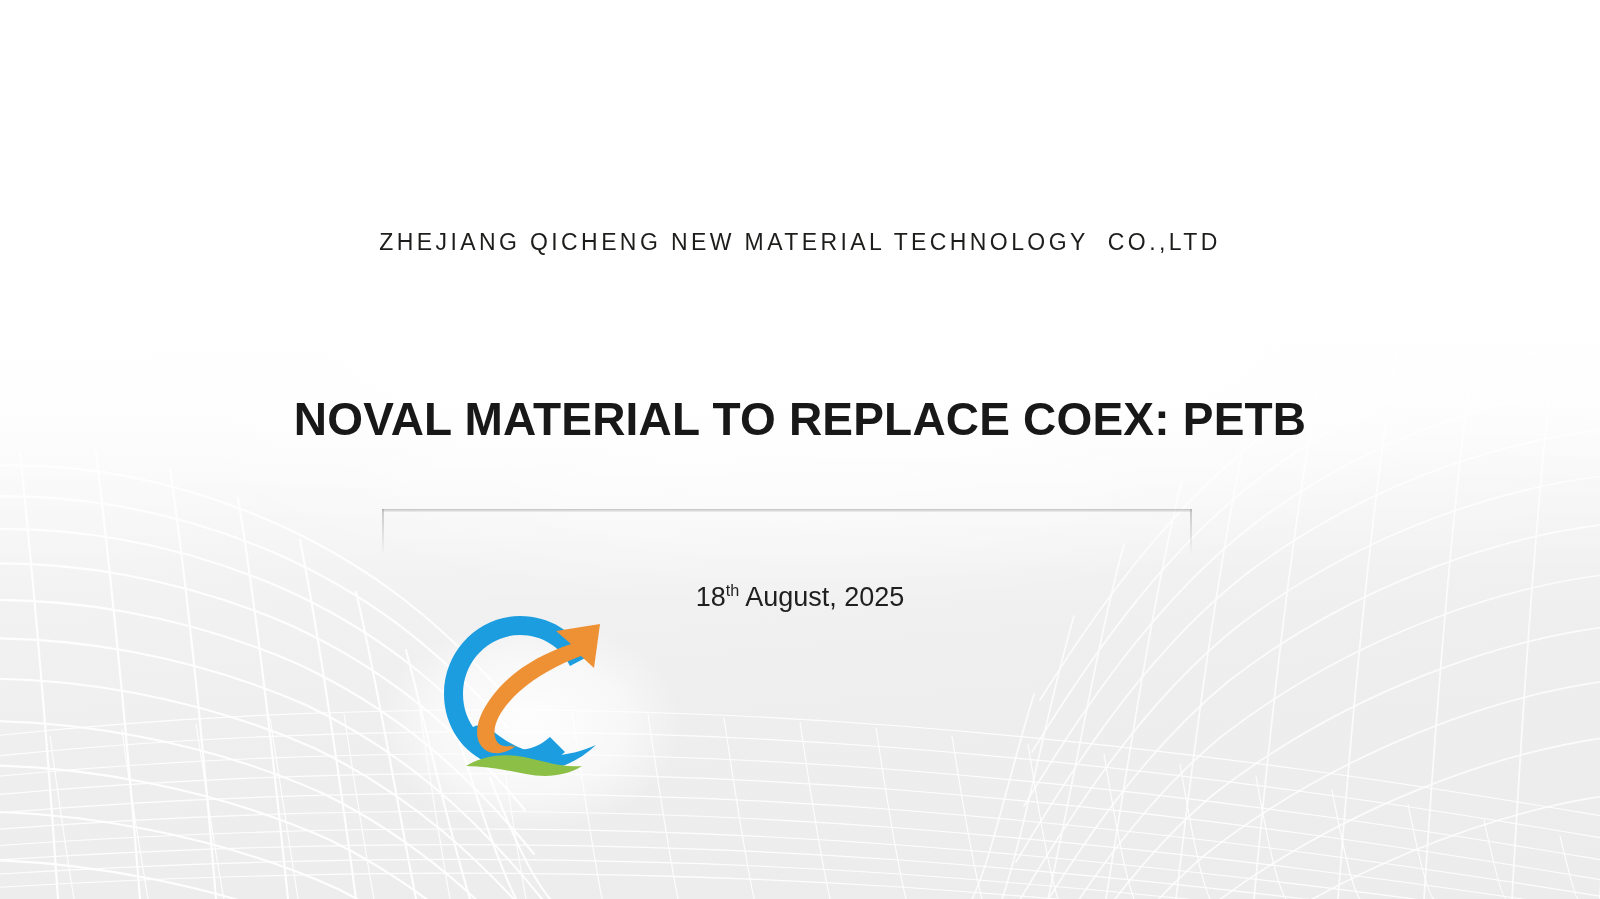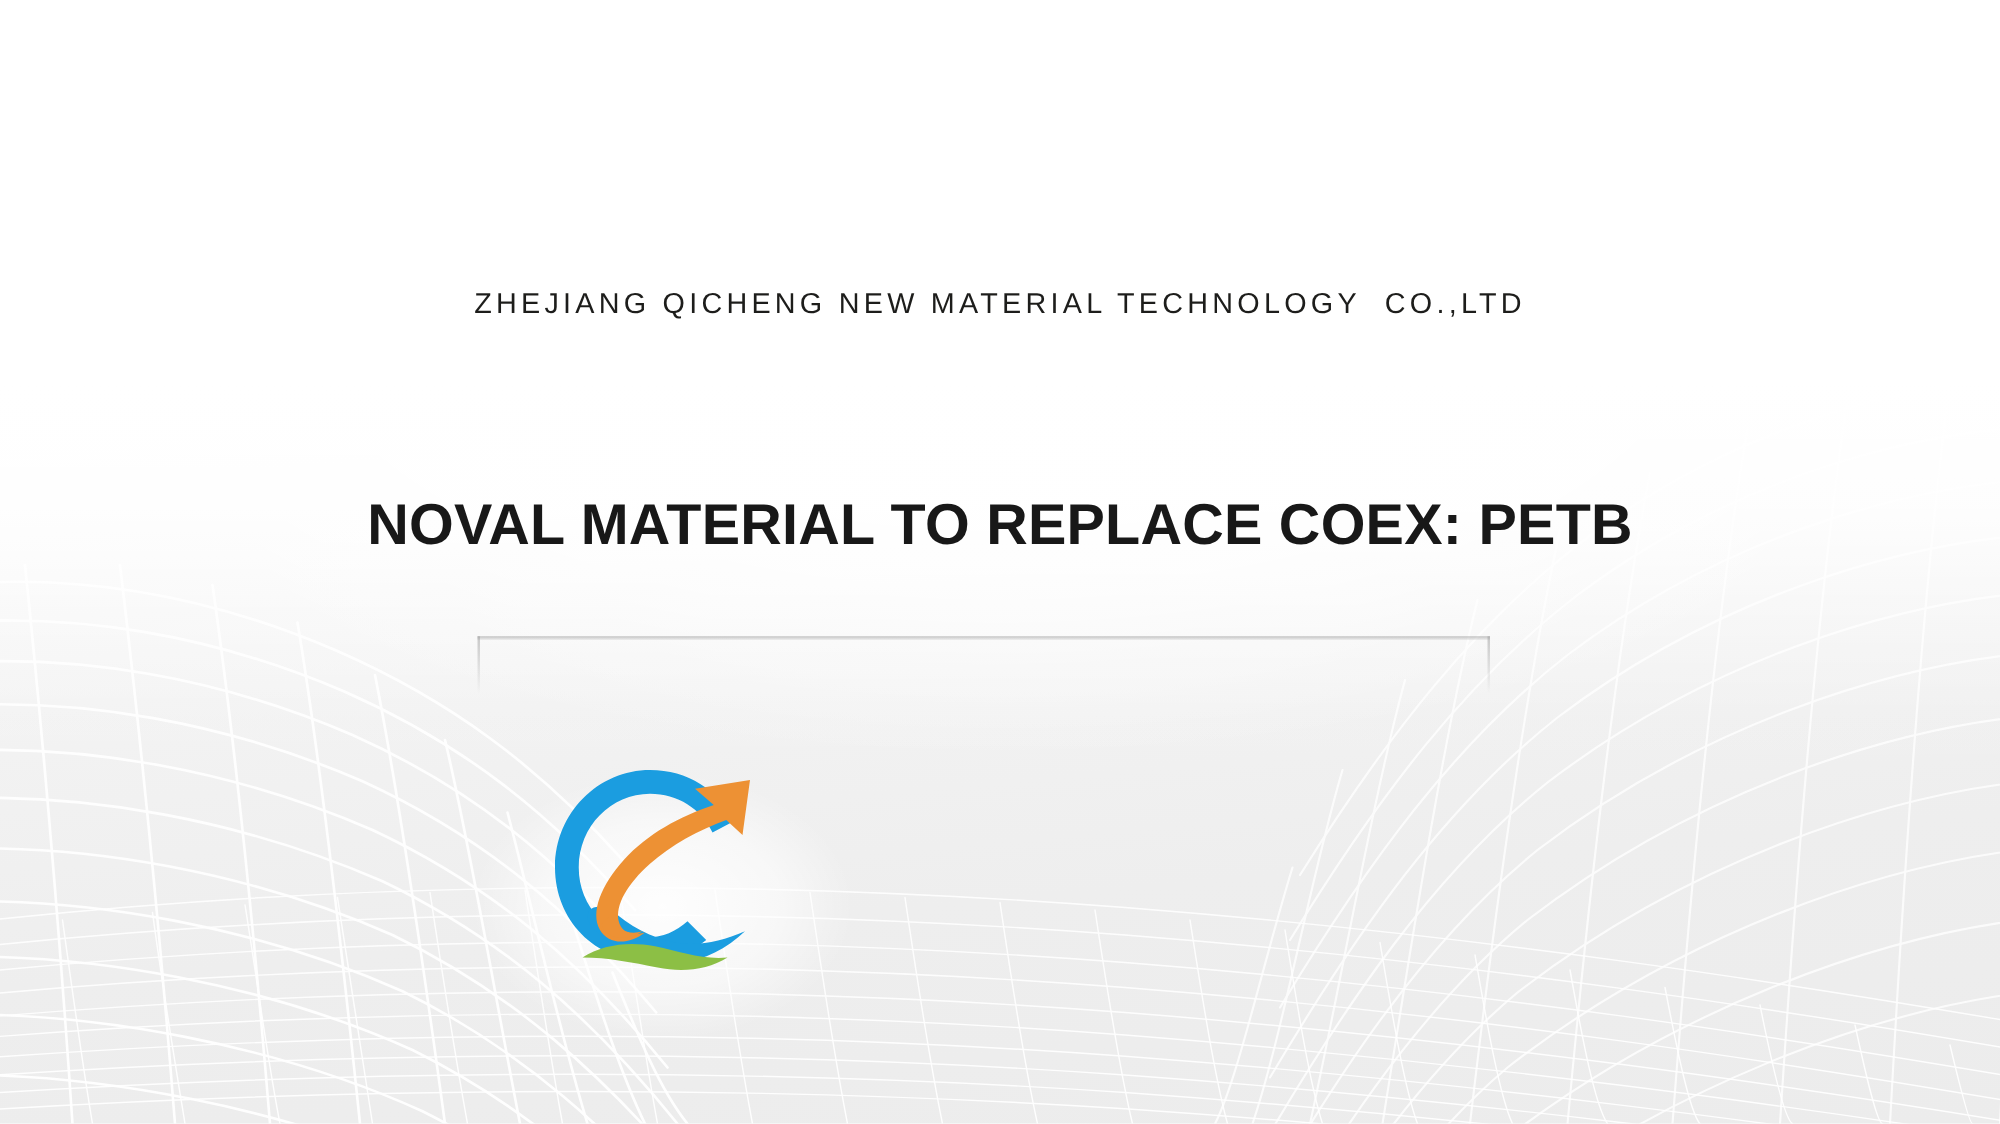--- a/index.html
+++ b/index.html
@@ -283,20 +283,23 @@
   <div class="company-line">ZHEJIANG QICHENG NEW MATERIAL TECHNOLOGY  CO.,LTD</div>
 
   <h1 class="main-title">NOVAL MATERIAL TO REPLACE COEX: PETB</h1>
 
   <div class="subtitle-frame">
     <div class="edge-top"></div>
     <div class="edge-left"></div>
     <div class="edge-right"></div>
   </div>
 
+  <div class="date-line">
+    <span>18</span><sup>th</sup><span> August, 2025</span>
+  </div>
 
   <div class="logo">
     <svg viewBox="0 0 186 175" aria-hidden="true">
 
       <path fill="#1B9DE0" d="M96,10
                C55,10 20,44 20,88
                C20,130 52,163 94,163
                C112,163 128,157 141,146
                L126,131
                C117,139 106,144 94,144

